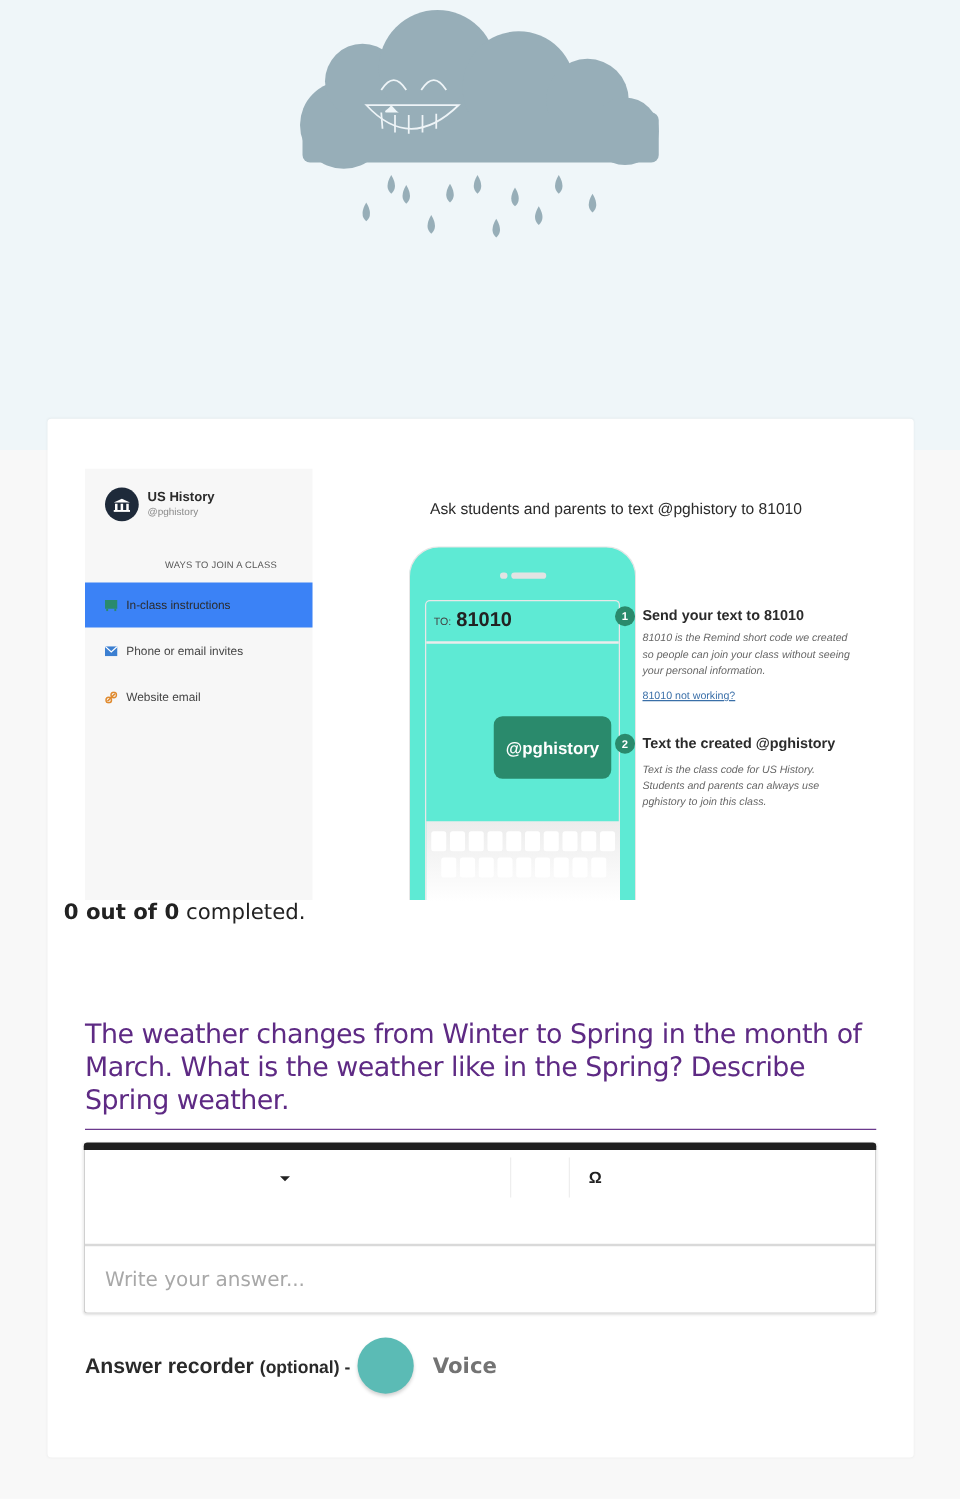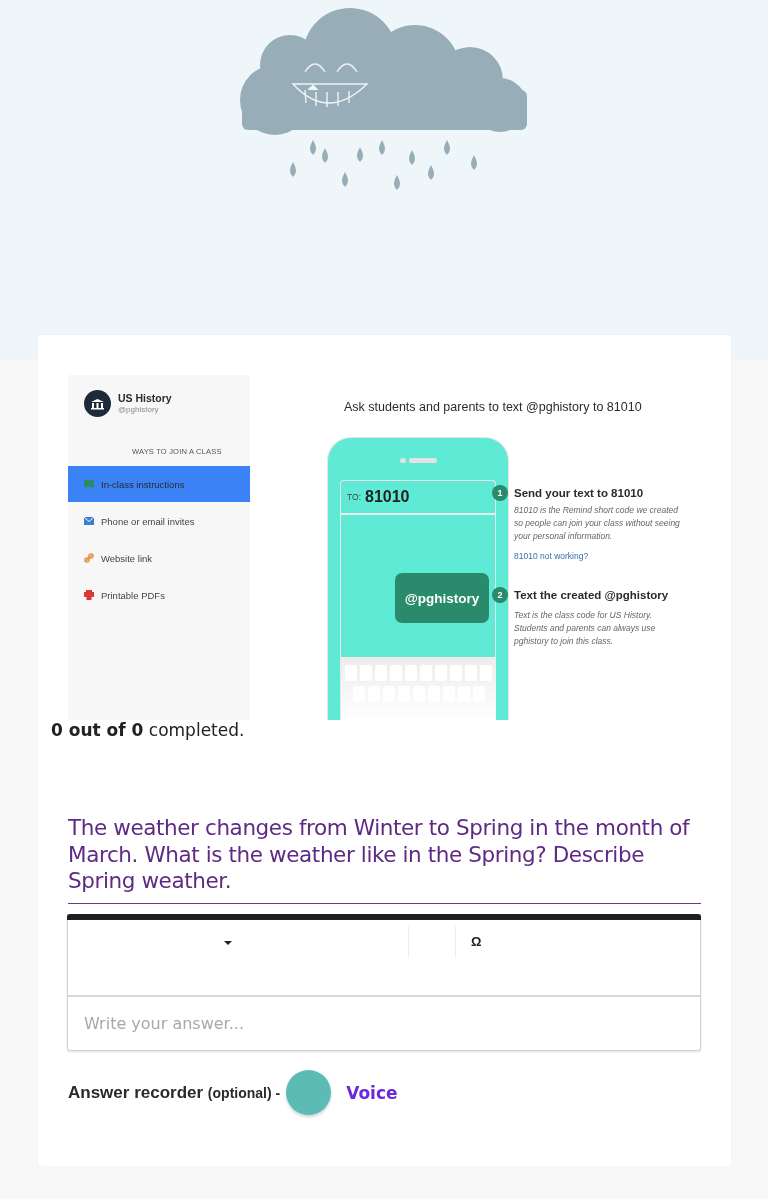--- a/index.html
+++ b/index.html
@@ -82,21 +82,21 @@
   .keyrow { position: absolute; display: flex; gap: 3px; }
   .key { width: 12px; height: 16px; background: #fff; border-radius: 2px; }
   .steps { position: absolute; left: 424px; top: 110px; width: 190px; }
   .step-head { display: flex; align-items: flex-start; }
   .step-num {
     width: 16px; height: 16px; border-radius: 50%; background: #2a8a6c; color: #fff;
     font-size: 9px; font-weight: bold; display: flex; align-items: center; justify-content: center; flex: none;
   }
   .step-title { margin-left: 6px; font-size: 11.5px; font-weight: bold; color: #2b2b2b; line-height: 17px; }
   .step-body { margin-left: 22px; font-size: 8.5px; color: #666; line-height: 13px; margin-top: 2px; font-style: italic; }
-  .step-link { margin-left: 22px; font-size: 8.5px; color: #3a6fa8; margin-top: 8px; }
+  .step-link { margin-left: 22px; font-size: 8.5px; color: #3a6fa8; margin-top: 8px; text-decoration: underline; }
   .completed {
     position: absolute; left: 13px; top: 385px; font-size: 17px; color: #222;
     font-family: "DejaVu Sans", sans-serif;
   }
   .completed b { font-weight: bold; }
   .question {
     position: absolute; left: 30px; top: 480px; width: 640px;
     font-size: 21.5px; line-height: 26.5px; color: #5e2a84;
     font-family: "DejaVu Sans", sans-serif; letter-spacing: -0.4px;
   }
@@ -118,21 +118,21 @@
     font-size: 16px; color: #333; font-family: "DejaVu Sans", sans-serif; background: transparent;
   }
   .answer-input::placeholder { color: #a8a8a8; }
   .recorder { position: absolute; left: 30px; top: 735px; display: flex; align-items: center; }
   .rec-label { font-size: 17px; font-weight: bold; color: #2a2a2a; font-family: Liberation Sans, sans-serif; }
   .rec-optional { font-size: 14px; font-weight: bold; }
   .rec-btn {
     width: 45px; height: 45px; border-radius: 50%; background: #5bbbb5; margin-left: 6px;
     box-shadow: 0 2px 3px rgba(0,0,0,0.18); cursor: pointer;
   }
-  .rec-voice { margin-left: 15px; font-size: 17px; font-weight: bold; color: #6d28d9; font-family: "DejaVu Sans", sans-serif; }
+  .rec-voice { margin-left: 15px; font-size: 17px; font-weight: bold; color: #737373; font-family: "DejaVu Sans", sans-serif; }
 </style>
 </head>
 <body>
 
 <div class="hero">
   <svg class="cloud-art" viewBox="0 0 310 210">
     <g fill="#97aeb8">
       <circle cx="45" cy="100" r="35"></circle>
       <circle cx="60" cy="65" r="30"></circle>
       <circle cx="120" cy="55" r="47"></circle>
@@ -208,31 +208,21 @@
         <span>Phone or email invites</span>
       </div>
       <div class="side-item" style="top:165px">
         <span class="ic">
             <svg width="10" height="10">
               <path d="M2 8 L8 2" stroke="#e08a2e" stroke-width="1.4"></path>
               <circle cx="3" cy="7" r="2.2" stroke="#e08a2e" fill="none" stroke-width="1.2"></circle>
               <circle cx="7" cy="3" r="2.2" stroke="#e08a2e" fill="none" stroke-width="1.2"></circle>
             </svg>
           </span>
-        <span>Website link</span>
-      </div>
-      <div class="side-item" style="top:202px">
-        <span class="ic">
-            <svg width="10" height="10">
-              <rect x="0" y="2" width="10" height="5" fill="#d9383a"></rect>
-              <rect x="2" y="0" width="6" height="2" fill="#d9383a"></rect>
-              <rect x="2.5" y="6" width="5" height="4" fill="#d9383a"></rect>
-            </svg>
-          </span>
-        <span>Printable PDFs</span>
+        <span>Website email</span>
       </div>
     </div>
 
     <div class="remind-main-title">Ask students and parents to text @pghistory to 81010</div>
 
     <div class="phone">
       <div class="phone-speaker"></div>
       <div class="phone-speaker2"></div>
       <div class="phone-screen">
         <div class="to-row">

